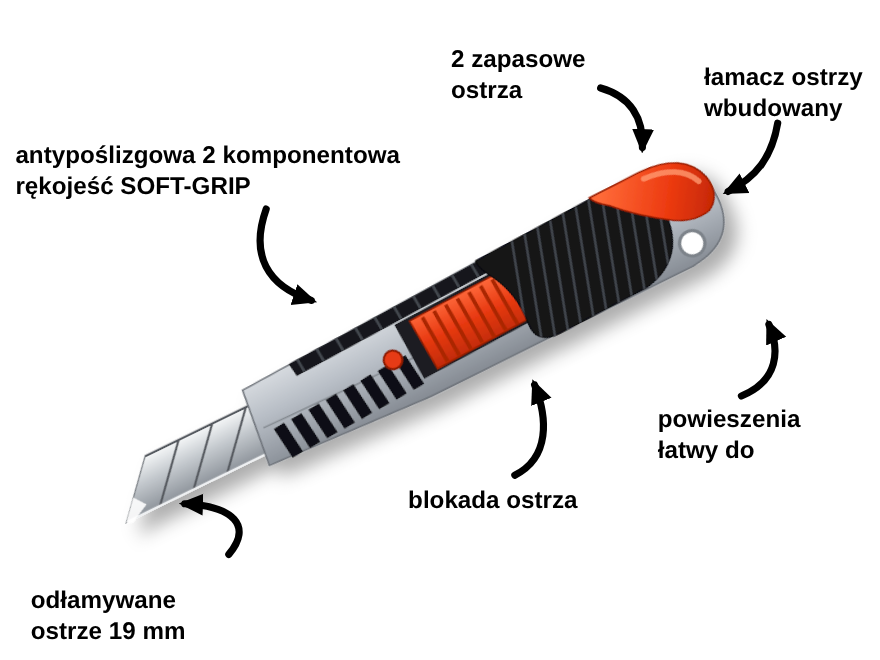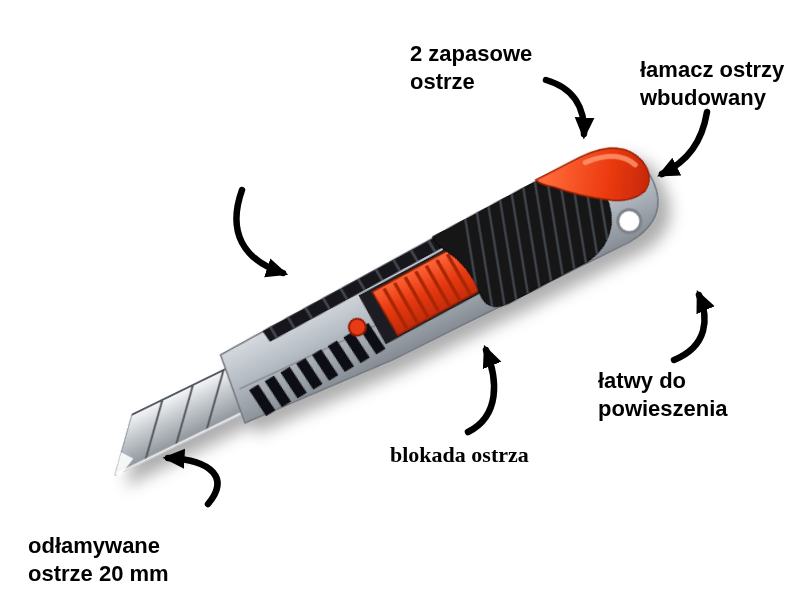--- a/index.html
+++ b/index.html
@@ -4,21 +4,21 @@
 <style>
   html,body{margin:0;padding:0;}
   body{width:800px;height:600px;background:#ffffff;font-family:"Liberation Sans","DejaVu Sans",sans-serif;overflow:hidden;}
   .stage{position:relative;width:673px;height:600px;background:#ffffff;}
   .stage > svg{position:absolute;left:0;top:0;}
   .label{position:absolute;font-weight:700;font-size:22px;line-height:28px;color:#000;white-space:nowrap;}
   .lbl-spare   {left:410px;top:40px;}
   .lbl-breaker {left:640px;top:56px;}
   .lbl-softgrip{left:14px;top:127px;}
   .lbl-hanging {left:598px;top:367px;}
-  .lbl-lock    {left:390px;top:441px;font-family:Liberation Serif, serif;}
+  .lbl-lock    {left:371px;top:441px;}
   .lbl-snap    {left:28px;top:532px;}
 </style>
 </head>
 <body>
 
 <div class="stage">
 
   <svg width="800" height="600" viewBox="0 0 800 600">
     <defs>
       <linearGradient id="gBlade" x1="0" y1="-2" x2="0" y2="45" gradientUnits="userSpaceOnUse">
@@ -145,36 +145,40 @@
       <path d="M 707,112 C 702,142 688,161 662,174" marker-end="url(#ah)"></path>
       <path d="M 242,190 C 227,232 243,260 283,273" marker-end="url(#ah)"></path>
       <path d="M 674,360 C 708,346 709,318 699,295" marker-end="url(#ah)"></path>
       <path d="M 468,432 C 500,416 498,380 486,350" marker-end="url(#ah)"></path>
       <path d="M 208,504 C 230,478 212,460 168,458" marker-end="url(#ah)"></path>
     </g>
   </svg>
 
   <div class="label lbl-spare">
     <div>2 zapasowe</div>
-    <div>ostrze</div>
+    <div>ostrza</div>
   </div>
 
   <div class="label lbl-breaker">
     <div>łamacz ostrzy</div>
     <div>wbudowany</div>
   </div>
 
+  <div class="label lbl-softgrip">
+    <div>antypoślizgowa 2 komponentowa</div>
+    <div>rękojeść SOFT-GRIP</div>
+  </div>
 
   <div class="label lbl-hanging">
+    <div>powieszenia</div>
     <div>łatwy do</div>
-    <div>powieszenia</div>
   </div>
 
   <div class="label lbl-lock">
     <div>blokada ostrza</div>
   </div>
 
   <div class="label lbl-snap">
     <div>odłamywane</div>
-    <div>ostrze 20 mm</div>
+    <div>ostrze 19 mm</div>
   </div>
 
 </div>
 
 </body></html>

